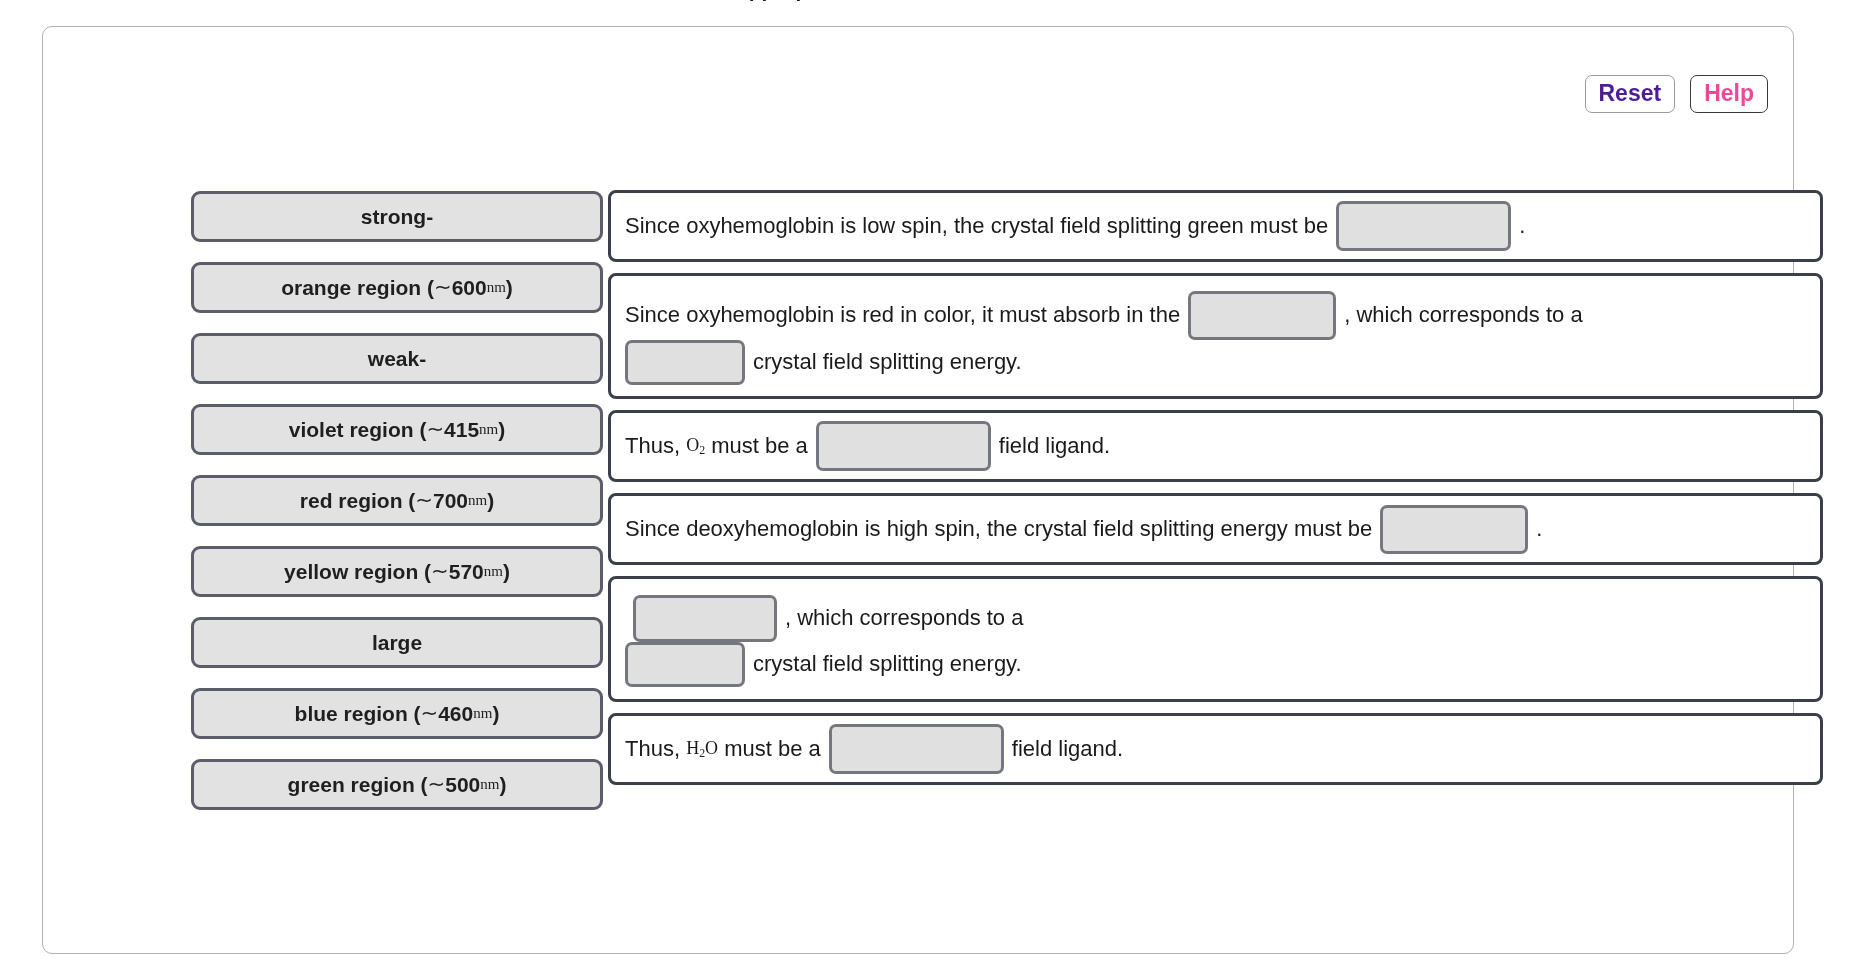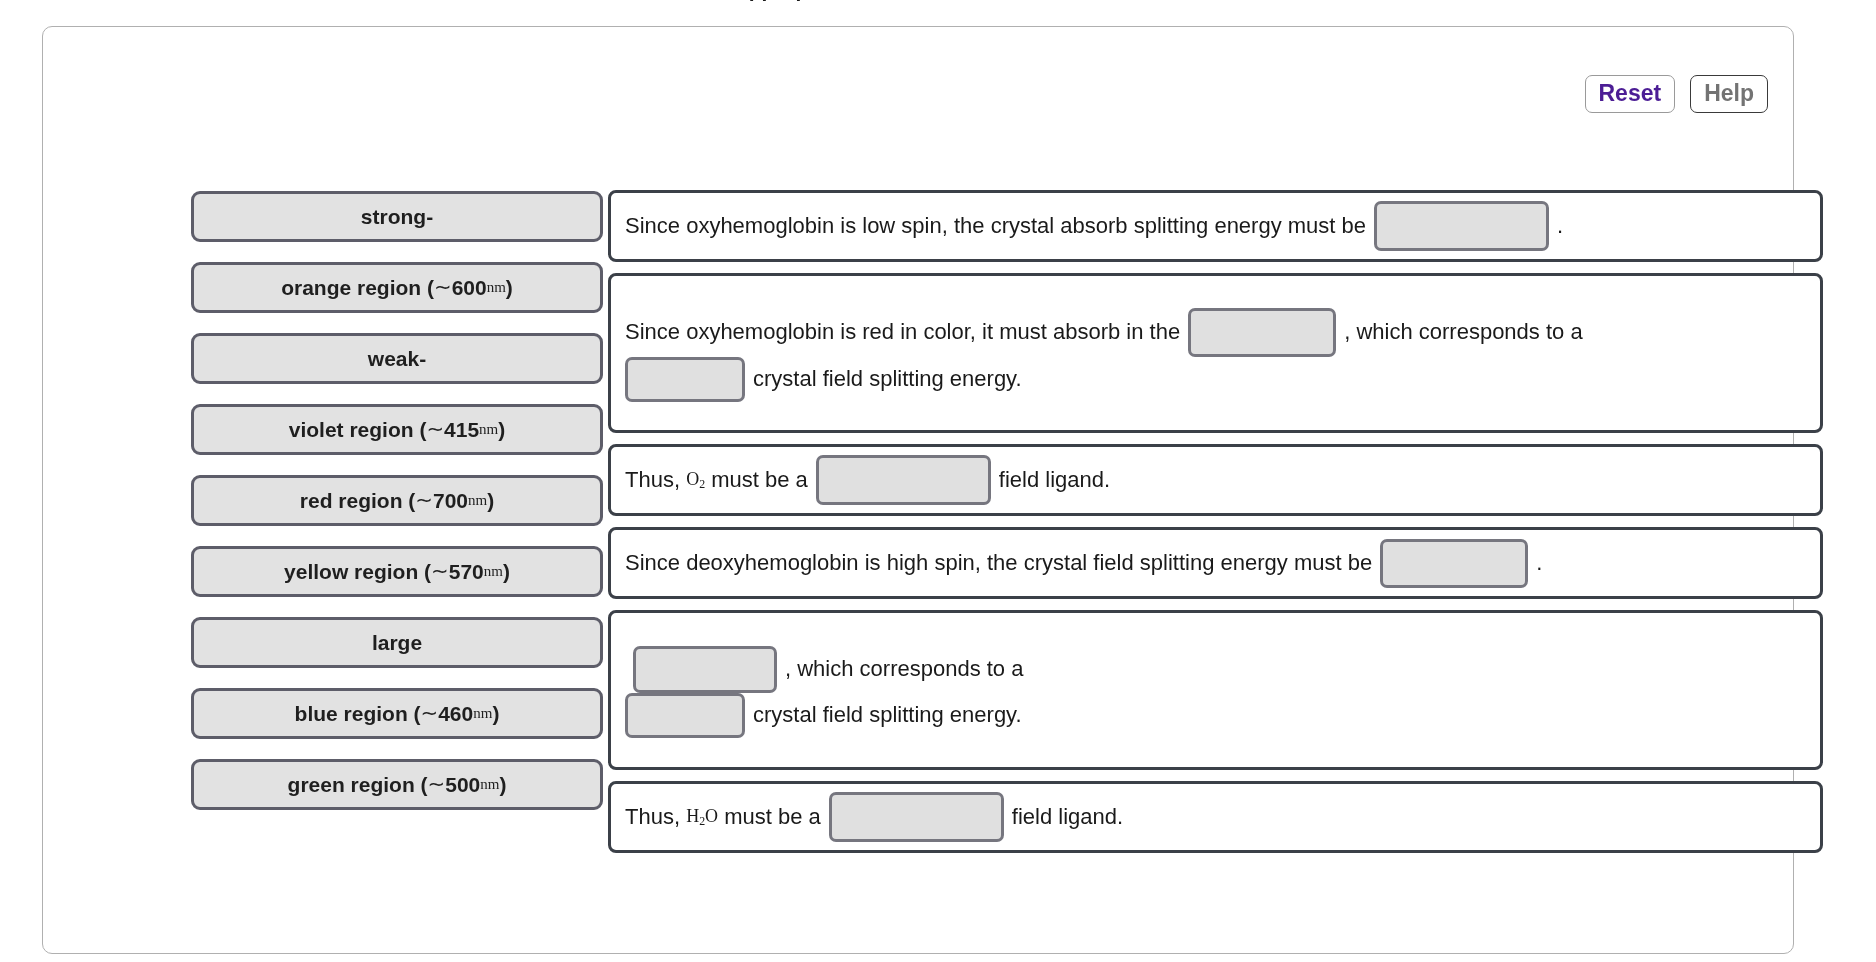--- a/index.html
+++ b/index.html
@@ -57,21 +57,21 @@
     background: #ffffff;
     font-size: 23px;
     font-weight: bold;
     font-family: "Liberation Sans", sans-serif;
     padding: 5px 13px 7px 13px;
     line-height: 1.05;
     cursor: pointer;
     box-sizing: border-box;
   }
   .tool-btn.reset { color: #4c1d95; border-color: #9a9a9a; }
-  .tool-btn.help  { color: #737373; border-color: #3a3a3a; }
+  .tool-btn.help  { color: #ec4899; border-color: #3a3a3a; }
 
   
   .tile-bank {
     position: absolute;
     left: 104px;
     top: 164px;
     width: 412px;
   }
   .tile {
     width: 412px;
@@ -117,21 +117,21 @@
     padding: 0 14px;
     display: flex;
     flex-wrap: wrap;
     align-items: center;
     font-size: 22px;
     color: #1a1a1a;
     line-height: 1.1;
   }
   .stmt.one-line { height: 72px; }
   .stmt.two-line {
-    height: 160px;
+    height: 126px;
     align-content: center;
     padding-top: 4px;
     padding-bottom: 0;
   }
   .stmt .row {
     width: 100%;
     display: flex;
     align-items: center;
     flex-wrap: nowrap;
   }
@@ -238,21 +238,21 @@
           <span class="mathunit"> nm</span>
           <span>)</span>
       </div>
 
     </div>
 
     <div class="statements">
 
       <div class="stmt one-line">
         <div class="row">
-          <span class="txt">Since oxyhemoglobin is low spin, the crystal absorb splitting energy must be</span>
+          <span class="txt">Since oxyhemoglobin is low spin, the crystal field splitting green must be</span>
           <span class="drop w-xl sp-l sp-r"></span>
           <span class="txt">.</span>
         </div>
       </div>
 
       <div class="stmt two-line">
         <div class="row">
           <span class="txt">Since oxyhemoglobin is red in color, it must absorb in the</span>
           <span class="drop w-lg sp-l sp-r"></span>
           <span class="txt">, which corresponds to a</span>

